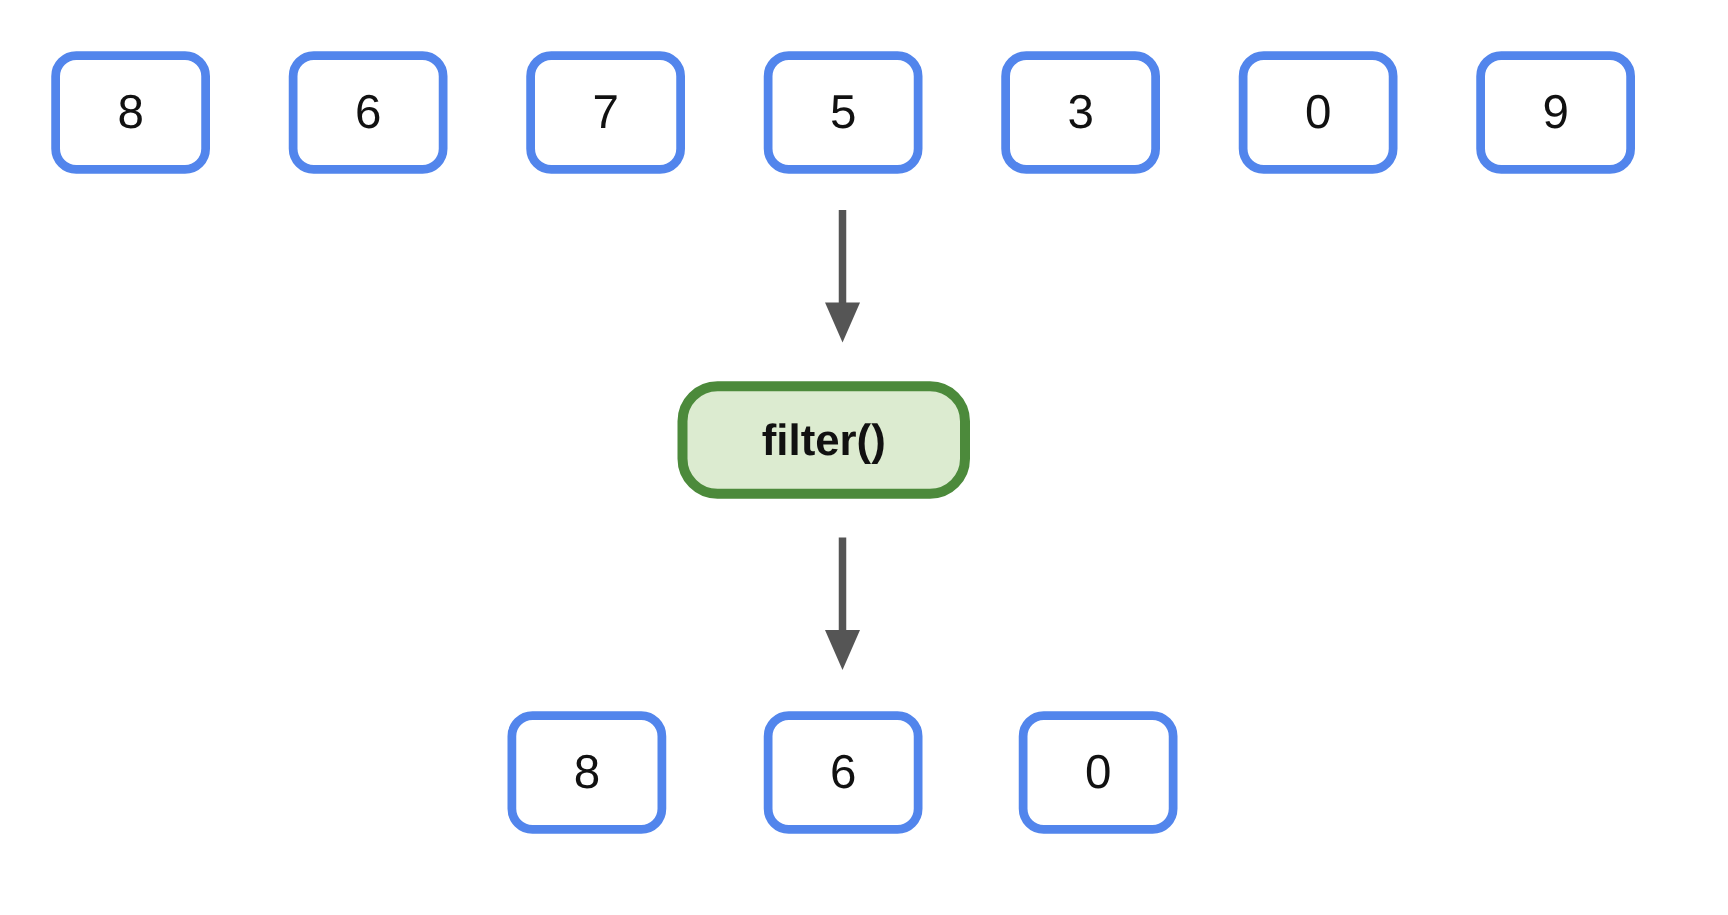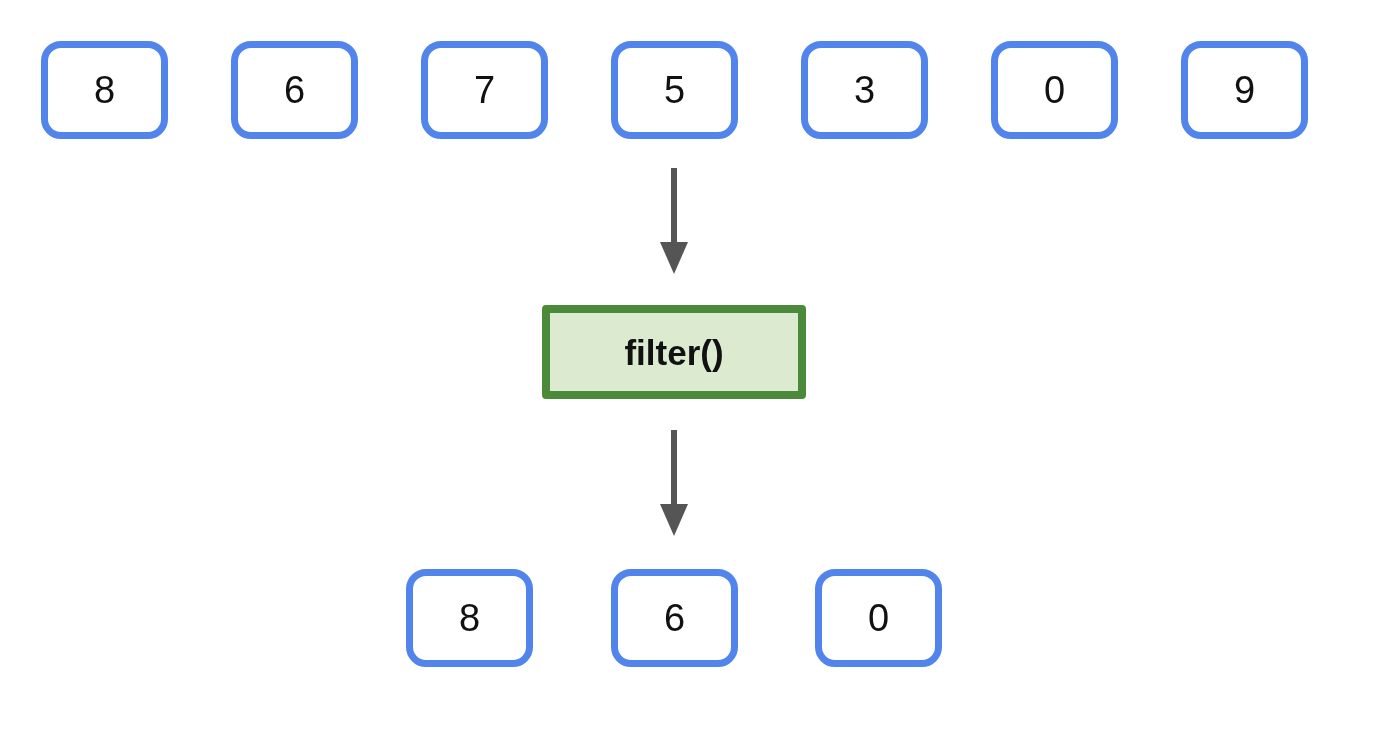--- a/index.html
+++ b/index.html
@@ -38,25 +38,25 @@
     color: #111111;
     line-height: 1;
     letter-spacing: 0px;
   }
 
   
   .op-box {
     position: absolute;
     left: 542px;
     top: 305px;
-    width: 264px;
+    width: 234px;
     height: 94px;
     box-sizing: border-box;
     border: 8px solid #4c8a3b;
-    border-radius: 4px;
+    border-radius: 32px;
     background: #dcebd0;
     display: flex;
     align-items: center;
     justify-content: center;
   }
   .op-box .op-text {
     font-family: "Liberation Sans", sans-serif;
     font-size: 35px;
     font-weight: 700;
     color: #111111;

